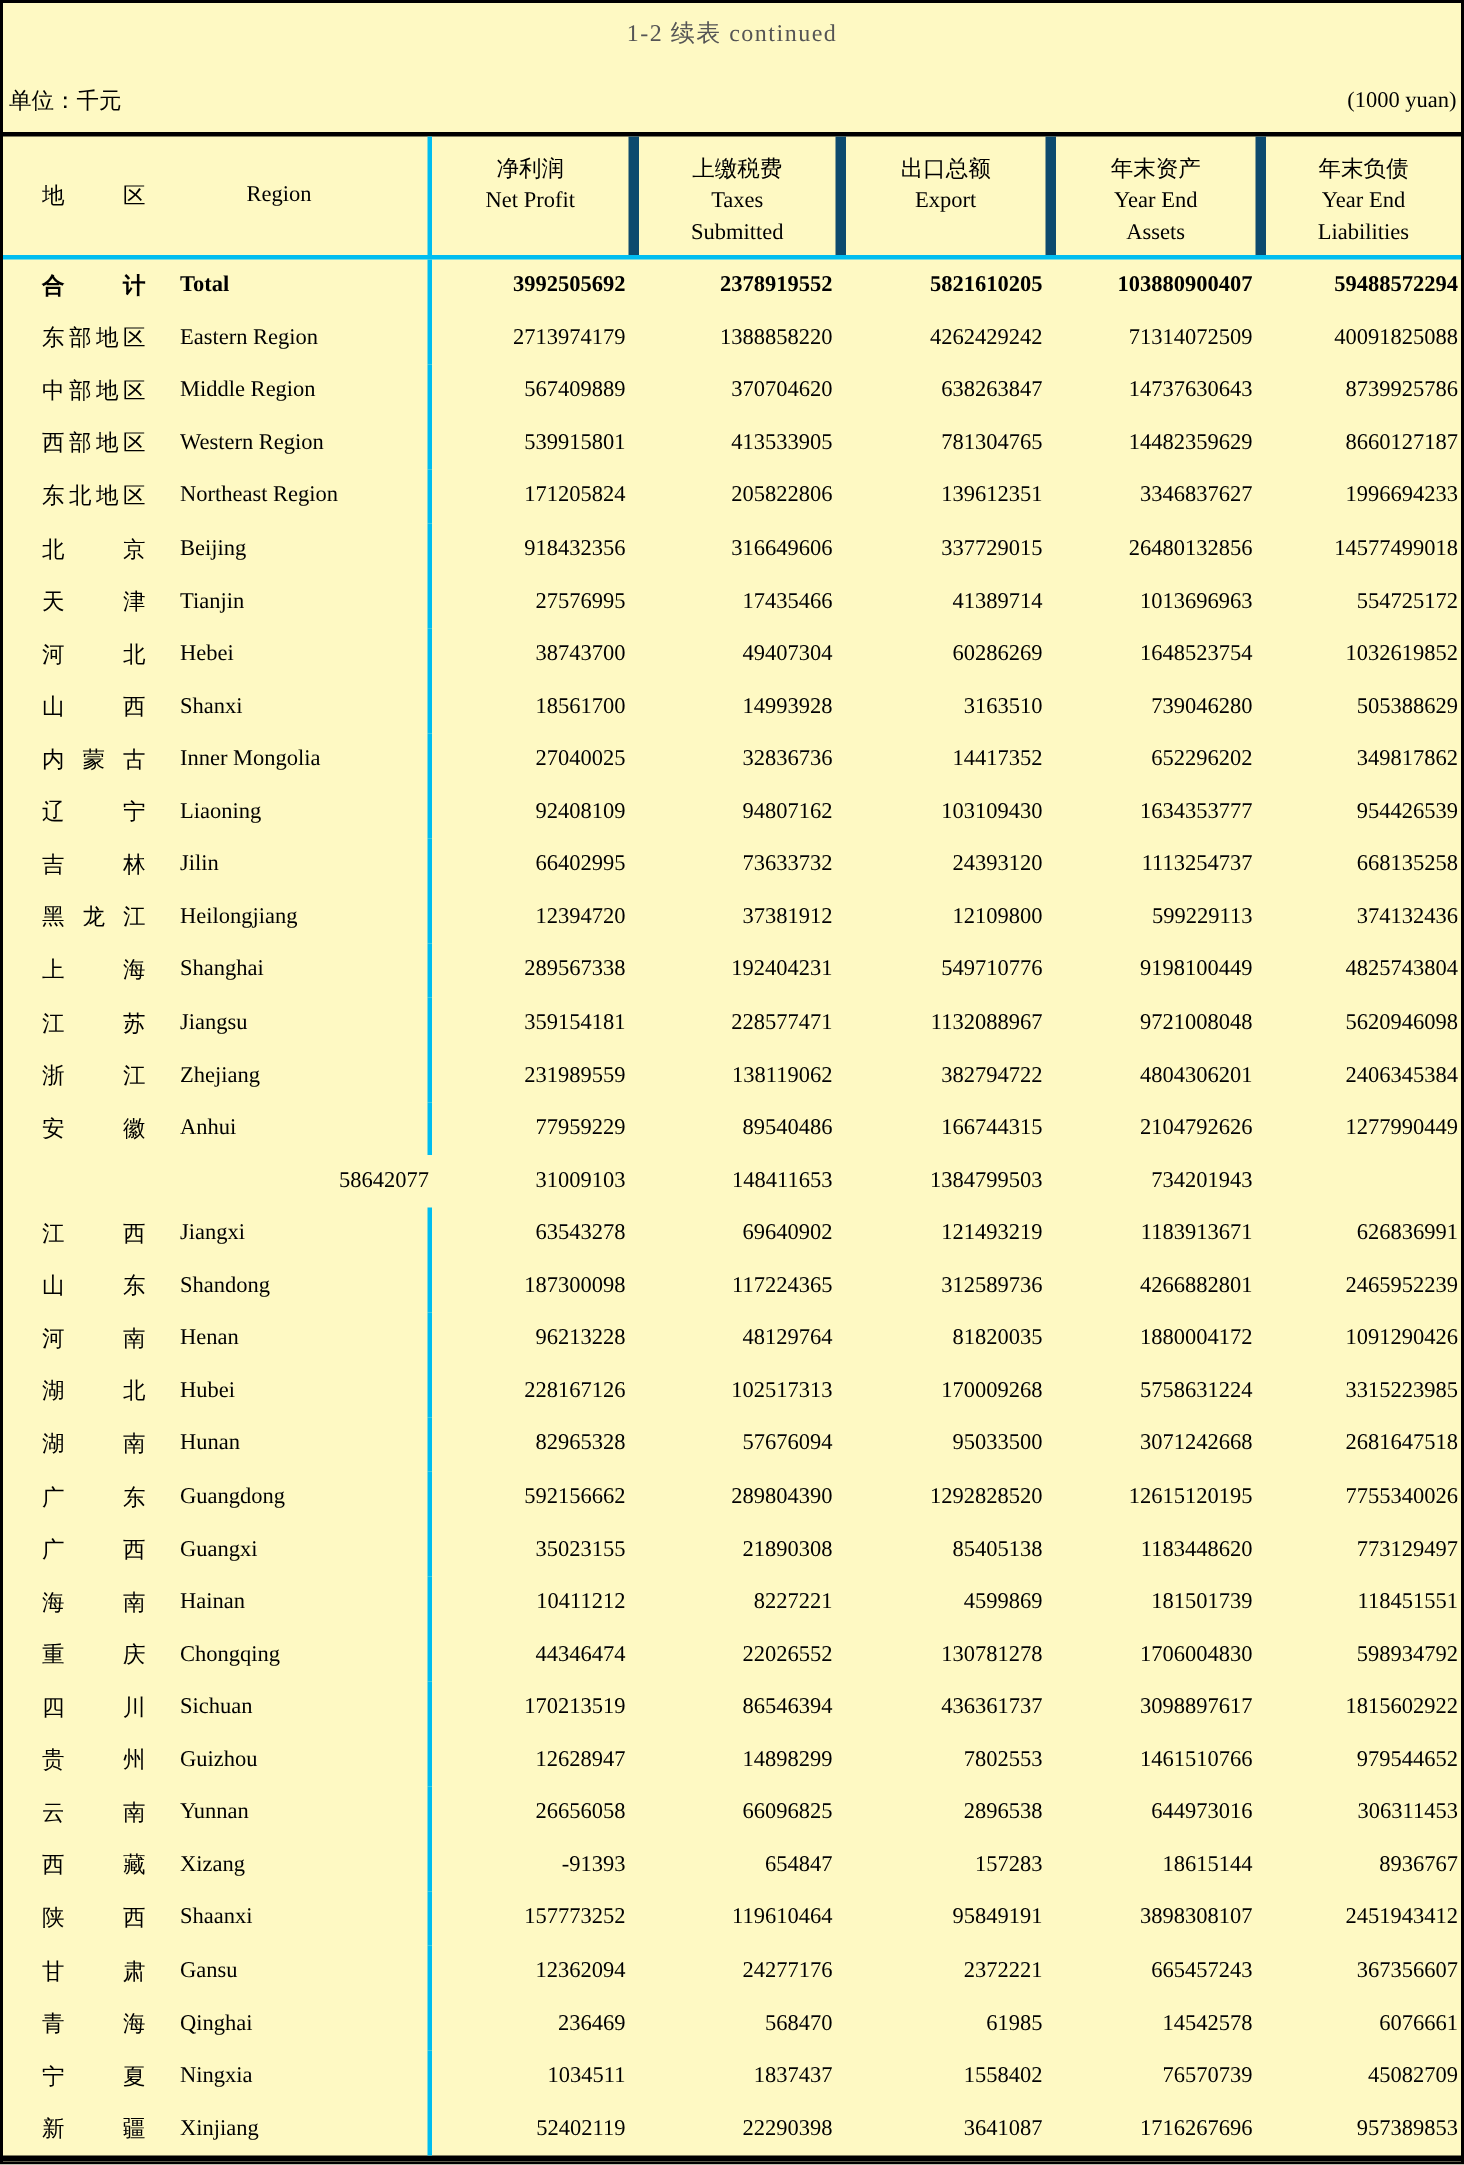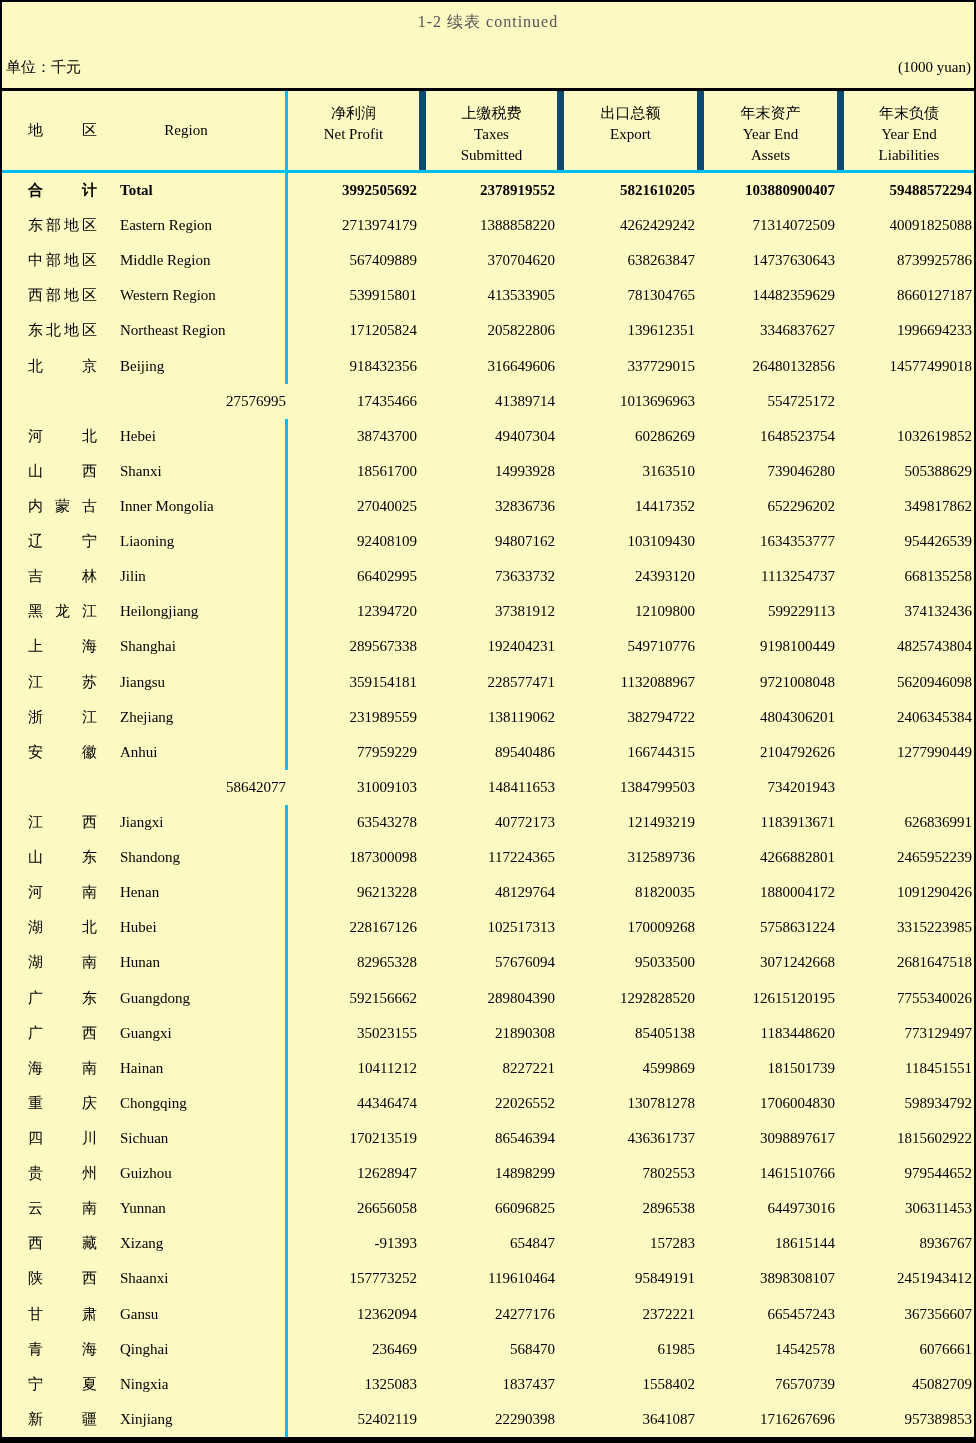--- a/index.html
+++ b/index.html
@@ -198,20 +198,24 @@
             <span class="cn-just">北京</span>
             <span class="en">Beijing</span>
           </div>
           <div class="num">918432356</div>
           <div class="num">316649606</div>
           <div class="num">337729015</div>
           <div class="num">26480132856</div>
           <div class="num">14577499018</div>
         </div>
         <div class="trow">
+          <div class="region-cell">
+            <span class="cn-just">天津</span>
+            <span class="en">Tianjin</span>
+          </div>
           <div class="num">27576995</div>
           <div class="num">17435466</div>
           <div class="num">41389714</div>
           <div class="num">1013696963</div>
           <div class="num">554725172</div>
         </div>
         <div class="trow">
           <div class="region-cell">
             <span class="cn-just">河北</span>
             <span class="en">Hebei</span>
@@ -327,21 +331,21 @@
           <div class="num">148411653</div>
           <div class="num">1384799503</div>
           <div class="num">734201943</div>
         </div>
         <div class="trow">
           <div class="region-cell">
             <span class="cn-just">江西</span>
             <span class="en">Jiangxi</span>
           </div>
           <div class="num">63543278</div>
-          <div class="num">40772173</div>
+          <div class="num">69640902</div>
           <div class="num">121493219</div>
           <div class="num">1183913671</div>
           <div class="num">626836991</div>
         </div>
         <div class="trow">
           <div class="region-cell">
             <span class="cn-just">山东</span>
             <span class="en">Shandong</span>
           </div>
           <div class="num">187300098</div>
@@ -502,21 +506,21 @@
           <div class="num">568470</div>
           <div class="num">61985</div>
           <div class="num">14542578</div>
           <div class="num">6076661</div>
         </div>
         <div class="trow">
           <div class="region-cell">
             <span class="cn-just">宁夏</span>
             <span class="en">Ningxia</span>
           </div>
-          <div class="num">1325083</div>
+          <div class="num">1034511</div>
           <div class="num">1837437</div>
           <div class="num">1558402</div>
           <div class="num">76570739</div>
           <div class="num">45082709</div>
         </div>
         <div class="trow">
           <div class="region-cell">
             <span class="cn-just">新疆</span>
             <span class="en">Xinjiang</span>
           </div>

